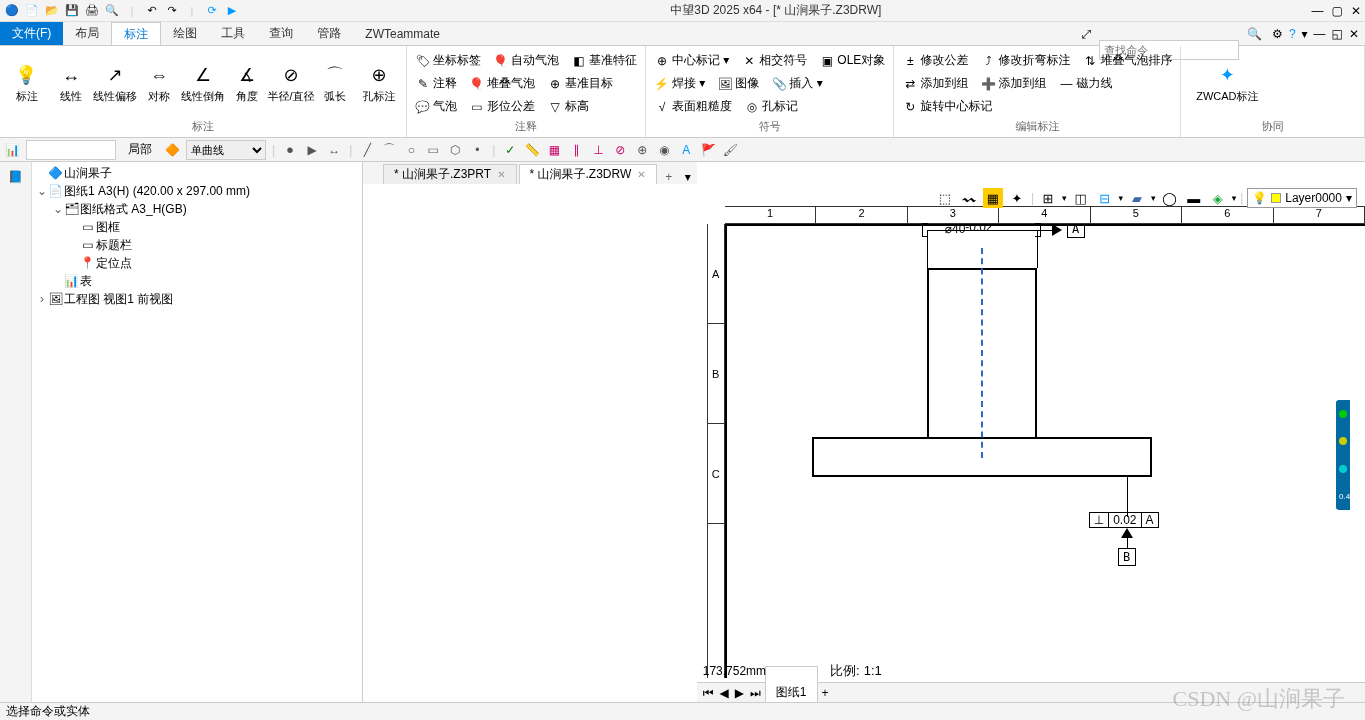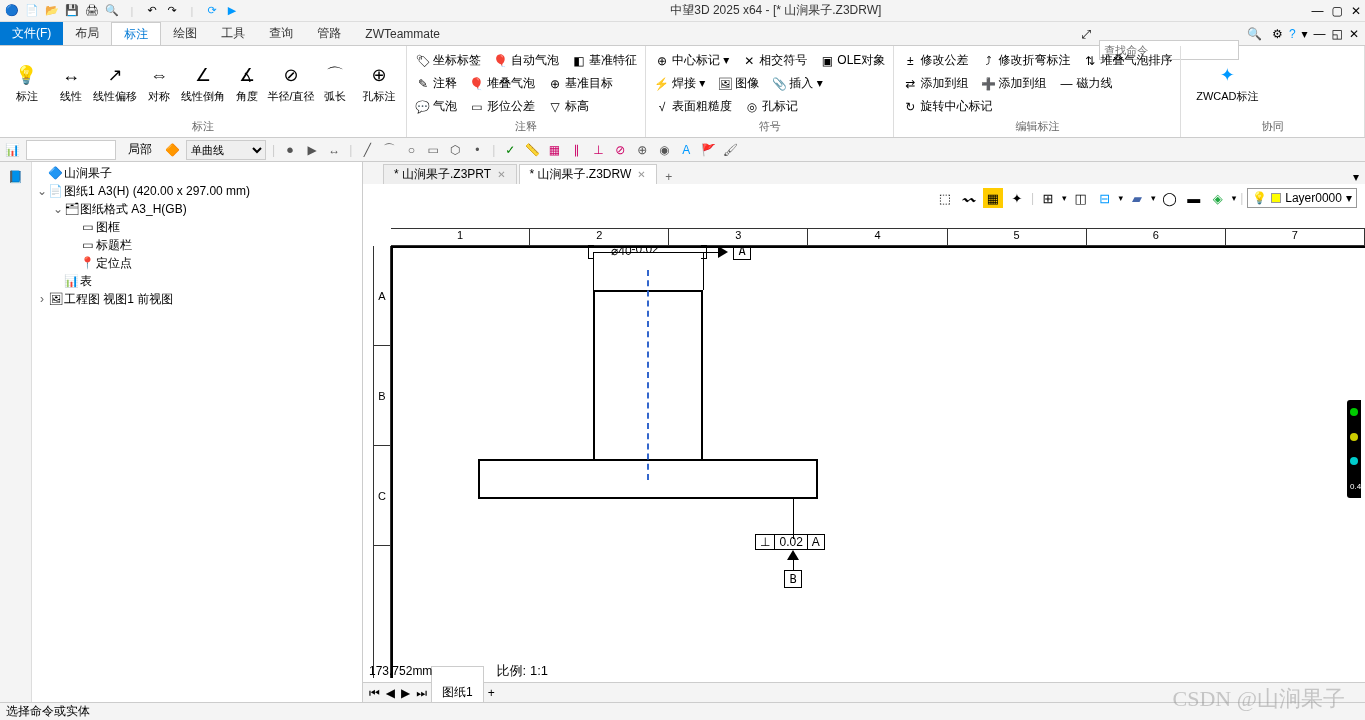--- a/index.html
+++ b/index.html
@@ -31,21 +31,21 @@
 .tb2btn { width: 18px; height: 18px; display: inline-flex; align-items: center; justify-content: center; cursor: pointer; font-size: 12px; color: #555; }
 .workarea { display: flex; height: 540px; }
 .leftpanel { width: 363px; background: #fff; border-right: 1px solid #ccc; display: flex; flex-direction: column; }
 .leftpanel .hdr { height: 20px; background: #e8e8e8; display: flex; align-items: center; padding: 0 6px; font-size: 11px; justify-content: space-between; }
 .leftpanel .iconbar { width: 32px; background: #f4f4f4; border-right: 1px solid #ddd; padding-top: 4px; }
 .leftpanel .body { flex: 1; display: flex; }
 .tree { flex: 1; padding: 2px 0; overflow: auto; }
 .tree .node { display: flex; align-items: center; height: 18px; padding-left: 4px; font-size: 11px; cursor: pointer; }
 .tree .node .tw { width: 12px; text-align: center; color: #666; }
 .tree .node .ic { width: 16px; text-align: center; }
-.rightarea { flex: 1; display: flex; flex-direction: column; position: relative; }
+.rightarea { flex: 1; display: flex; flex-direction: row; position: relative; }
 .doctabs { height: 22px; background: #f4f4f4; display: flex; align-items: flex-end; padding-left: 20px; }
 .doctab { height: 20px; padding: 0 10px; display: flex; align-items: center; gap: 6px; font-size: 11px; border: 1px solid #ccc; border-bottom: none; margin-right: 2px; cursor: pointer; background: #eee; }
 .doctab.active { background: #fff; }
 .doctab .x { color: #999; font-size: 10px; }
 .doctabs .plus { width: 20px; text-align: center; cursor: pointer; color: #666; }
 .hints { position: absolute; top: 24px; left: 6px; font-size: 11px; color: #333; line-height: 14px; z-index: 5; }
 .viewtoolbar { position: absolute; top: 24px; right: 8px; height: 24px; display: flex; align-items: center; gap: 4px; z-index: 5; }
 .viewtoolbar .vb { width: 20px; height: 20px; display: inline-flex; align-items: center; justify-content: center; cursor: pointer; font-size: 13px; }
 .viewtoolbar .layerdrop { height: 20px; border: 1px solid #999; background: #fff; display: flex; align-items: center; gap: 4px; padding: 0 4px; font-size: 11px; }
 .canvas { flex: 1; position: relative; background: #fff; overflow: hidden; }
@@ -60,21 +60,21 @@
 .datum { width: 18px; height: 18px; border: 1.5px solid #000; display: flex; align-items: center; justify-content: center; font-size: 12px; font-family: monospace; position: absolute; background: #fff; }
 .fcf { position: absolute; display: flex; border: 1.5px solid #000; background: #fff; font-family: monospace; font-size: 12px; }
 .fcf div { border-right: 1.5px solid #000; padding: 0 4px; display: flex; align-items: center; }
 .fcf div:last-child { border-right: none; }
 .bottom-info { position: absolute; bottom: 22px; left: 6px; font-size: 16px; font-family: serif; z-index: 5; }
 .sheettabs { position: absolute; bottom: 0; left: 0; right: 0; height: 20px; background: #f4f4f4; border-top: 1px solid #ccc; display: flex; align-items: center; gap: 2px; padding: 0 4px; font-size: 11px; }
 .sheettabs .nav { cursor: pointer; padding: 0 2px; }
 .sheettabs .stab { padding: 17px 10px; background: #fff; border: 1px solid #ccc; }
 .statusbar { position: absolute; bottom: 0; left: 0; right: 0; height: 18px; background: #f4f4f4; border-top: 1px solid #ccc; font-size: 11px; padding: 0 6px; display: flex; align-items: center; }
 .watermark { position: absolute; right: 20px; bottom: 6px; font-size: 22px; color: rgba(150,150,150,0.5); font-family: "KaiTi", serif; z-index: 10; }
-.perfbar { position: absolute; right: 4px; top: 400px; width: 14px; height: 98px; background: #000000; border-radius: 3px 0 0 3px; z-index: 20; display:flex; flex-direction:column; align-items:center; justify-content:space-around; }
+.perfbar { position: absolute; right: 15px; top: 400px; width: 14px; height: 110px; background: #0369a1; border-radius: 3px 0 0 3px; z-index: 20; display:flex; flex-direction:column; align-items:center; justify-content:space-around; }
 .perfbar span { width:8px; height:8px; border-radius:50%; }
 </style>
 </head>
 <body>
 
 <div class="titlebar">
   <div class="qat">
     <span>🔵</span>
     <span>📄</span>
     <span>📂</span>

